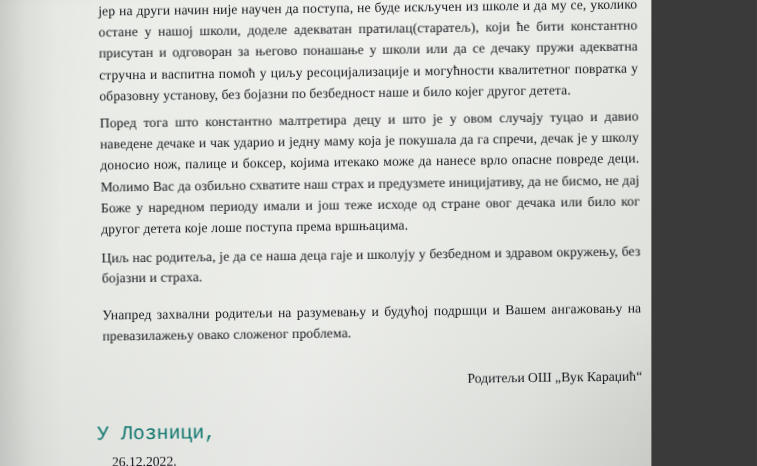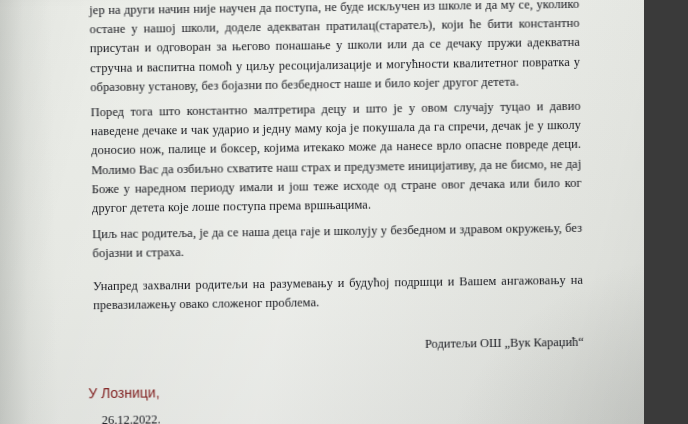--- a/index.html
+++ b/index.html
@@ -2,21 +2,21 @@
 <html><head>
 <meta charset="utf-8">
 <style>
   html, body {
     margin: 0;
     padding: 0;
     background: #3a3a3a;
   }
   #page {
     position: relative;
-    width: 644px;
+    width: 592px;
     height: 424px;
     overflow: hidden;
     background: #d8d9d4;
   }
   
   #paper {
     position: absolute;
     left: -40px;
     top: -30px;
     width: 780px;
@@ -86,23 +86,23 @@
     width: 490px;
     text-align: right;
     font-family: "Liberation Serif", serif;
     font-size: 12.4px;
     color: #15161c;
   }
 
   .place {
     position: absolute;
     left: 86px;
-    font-family: Liberation Sans, sans-serif;
-    font-size: 14px;
-    color: #7f1d1d;
+    font-family: Liberation Mono, monospace;
+    font-size: 18px;
+    color: #0f766e;
   }
   .date {
     position: absolute;
     left: 99px;
     font-family: "Liberation Serif", serif;
     font-size: 12.4px;
     color: #15161c;
   }
 
   

